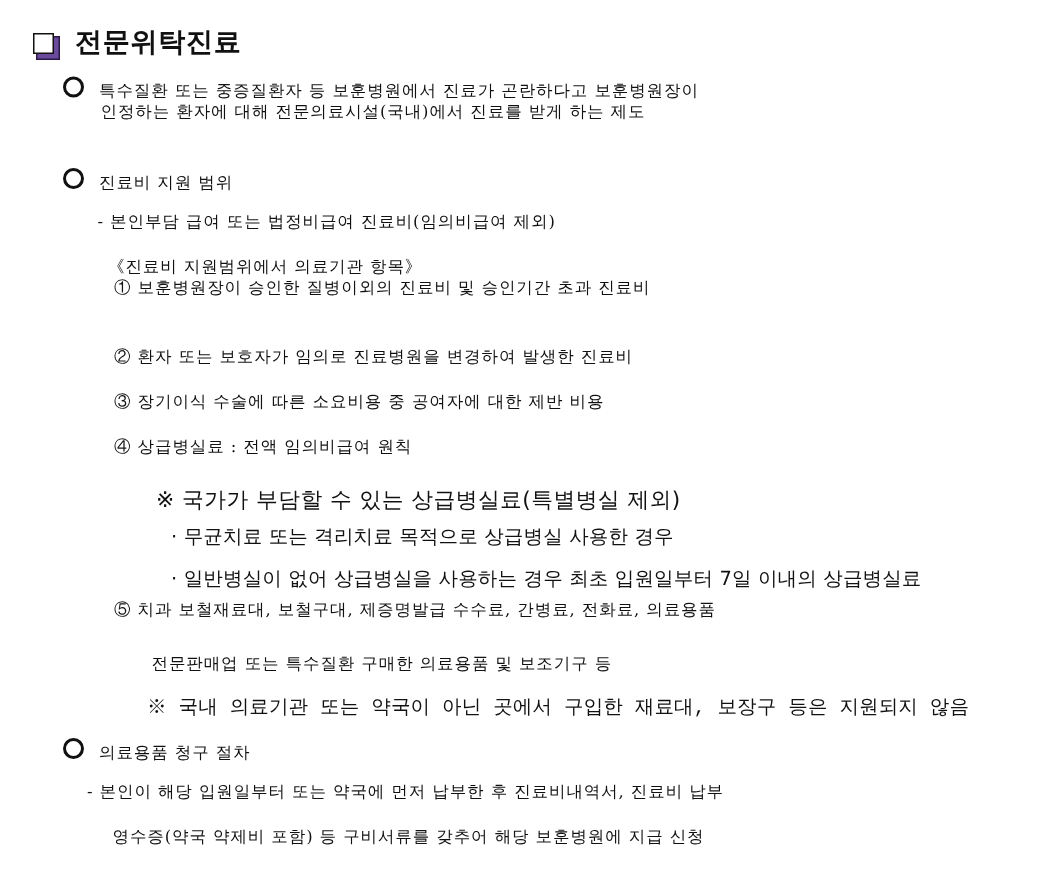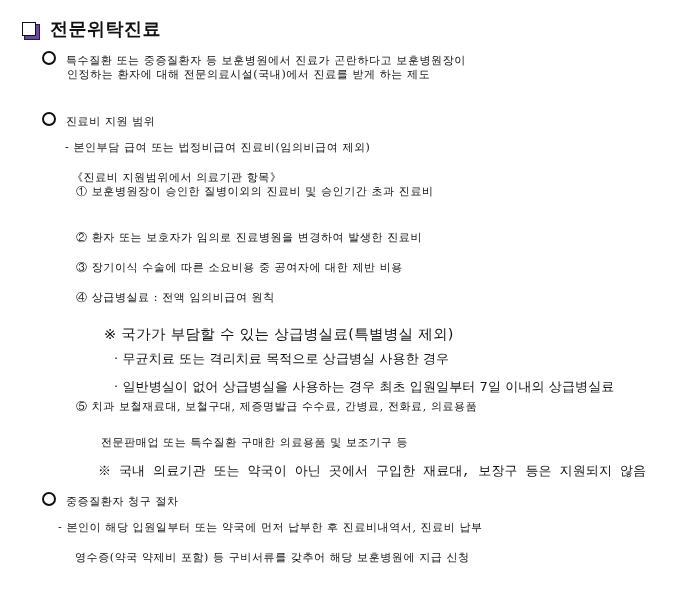--- a/index.html
+++ b/index.html
@@ -109,16 +109,16 @@
 <div class="line small-sans" style="left:114px; top:380px;">· 일반병실이 없어 상급병실을 사용하는 경우 최초 입원일부터 7일 이내의 상급병실료</div>
 
 <div class="line serif" style="left:76px; top:401px;">
   <span>⑤</span>
   <span>치과 보철재료대, 보철구대, 제증명발급 수수료, 간병료, 전화료, 의료용품</span>
 </div>
 <div class="line serif" style="left:101px; top:437px;">전문판매업 또는 특수질환 구매한 의료용품 및 보조기구 등</div>
 <div class="line small-sans" style="left:98px; top:465px;font-family:Liberation Mono, monospace;">※ 국내 의료기관 또는 약국이 아닌 곳에서 구입한 재료대, 보장구 등은 지원되지 않음</div>
 
 <div class="line serif" style="left:42px; top:492px;">
-  <span class="bullet-o"></span><span>중증질환자 청구 절차</span>
+  <span class="bullet-o"></span><span>의료용품 청구 절차</span>
 </div>
 <div class="line serif" style="left:58px; top:522px;">- 본인이 해당 입원일부터 또는 약국에 먼저 납부한 후 진료비내역서, 진료비 납부</div>
 <div class="line serif" style="left:75px; top:552px;">영수증(약국 약제비 포함) 등 구비서류를 갖추어 해당 보훈병원에 지급 신청</div>
 
 </body></html>

